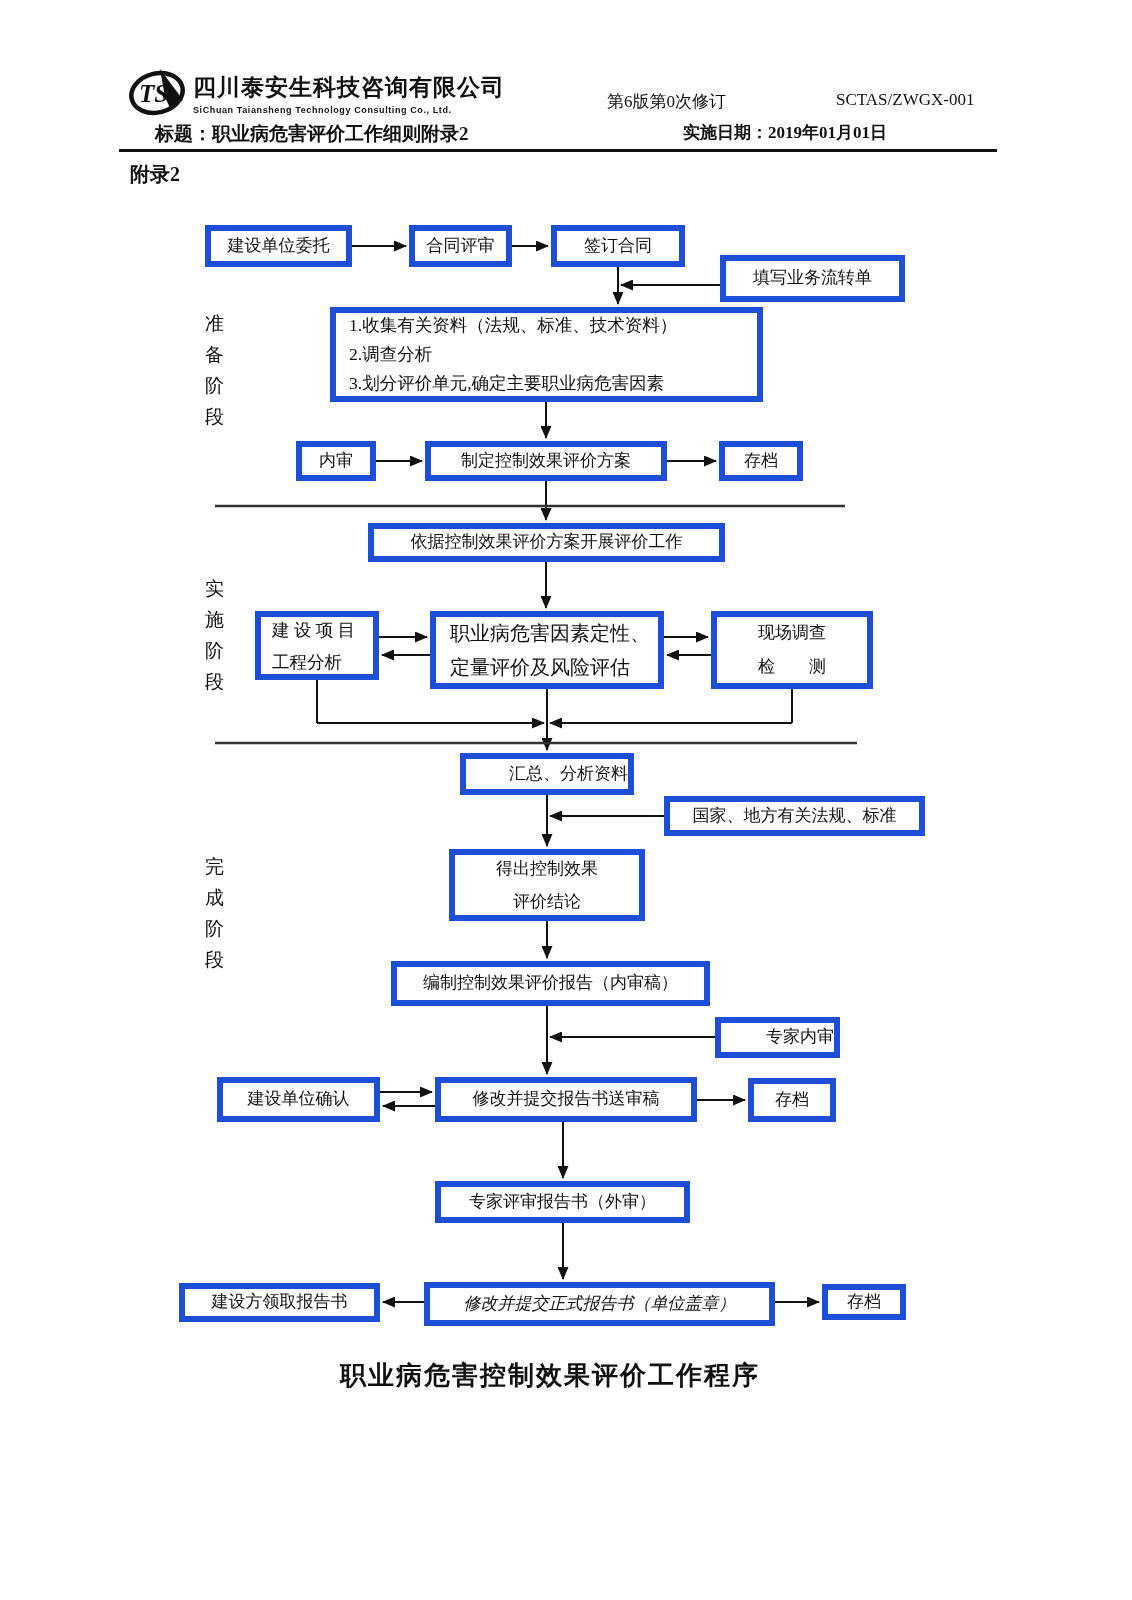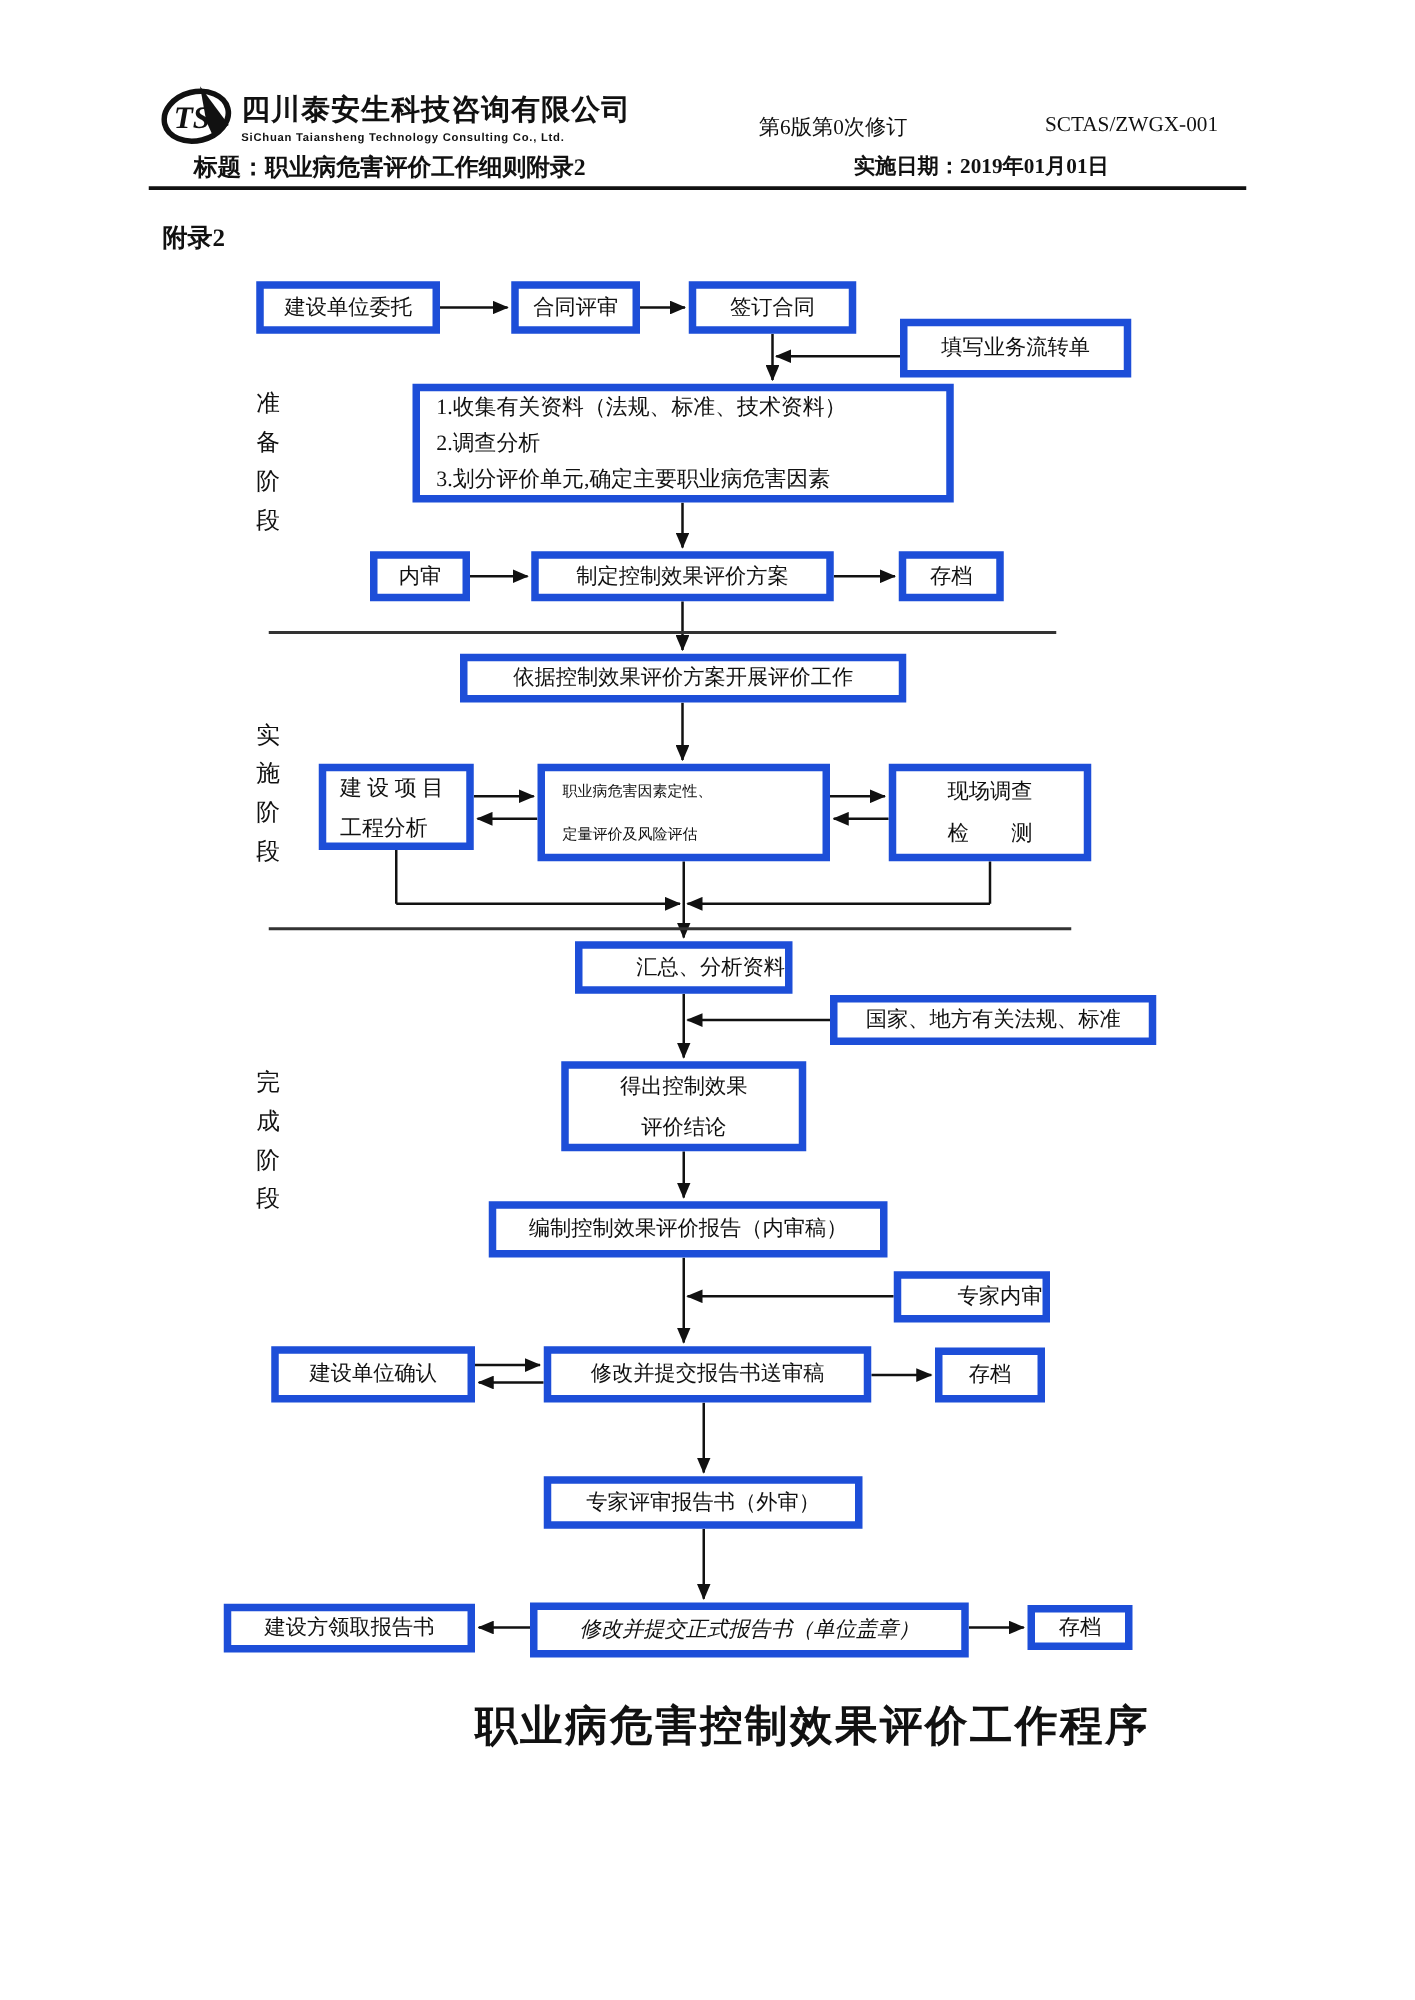--- a/index.html
+++ b/index.html
@@ -20,21 +20,21 @@
   .fb{
     position:absolute;box-sizing:border-box;border:6px solid #1d4ed8;background:#fff;
     display:flex;flex-direction:column;align-items:center;justify-content:center;
     font-size:17px;line-height:1.3;text-align:center;white-space:nowrap;z-index:2;
   }
   .fb.left{align-items:flex-start;text-align:left;}
   .stage{
     font-size:19px;width:21px;line-height:31px;word-break:break-all;text-align:center;z-index:2;
   }
   .connectors{position:absolute;left:0;top:0;z-index:1;}
-  .footer-title{font-size:34px;font-weight:bold;letter-spacing:2px;text-align:right;}
+  .footer-title{font-size:26px;font-weight:bold;letter-spacing:2px;text-align:center;}
 </style>
 </head>
 <body>
 
 <div class="page">
 
   <svg class="abs" style="left:129px;top:67px;" width="60" height="52" viewBox="0 0 60 52">
     <ellipse cx="28" cy="26" rx="26" ry="19.5" fill="none" stroke="#111" stroke-width="4.5" transform="rotate(-14 28 26)"></ellipse>
     <path d="M31 2 L54 33 L41 41 L36 30 Z" fill="#111"></path>
     <text x="10" y="35" font-size="25" font-weight="bold" font-style="italic" font-family="Liberation Serif, DejaVu Serif, serif" fill="#111">TS</text>
@@ -42,21 +42,21 @@
   <div class="abs" style="left:193px;top:72px;">
     <div class="co-cn">四川泰安生科技咨询有限公司</div>
     <div class="co-en">SiChuan Taiansheng Technology Consulting Co., Ltd.</div>
   </div>
   <div class="abs hdr-line" style="left:607px;top:90px;">第6版第0次修订</div>
   <div class="abs hdr-line" style="left:836px;top:90px;">SCTAS/ZWGX-001</div>
   <div class="abs doc-title" style="left:155px;top:121px;">标题：职业病危害评价工作细则附录2</div>
   <div class="abs hdr-line" style="left:683px;top:121px;font-weight:600;">实施日期：2019年01月01日</div>
   <div class="abs hdr-rule" style="left:119px;top:149px;width:878px;"></div>
 
-  <div class="abs appendix" style="left:130px;top:161px;margin-top:16px;">附录2</div>
+  <div class="abs appendix" style="left:130px;top:161px;">附录2</div>
 
   <svg class="connectors" width="1132" height="1600">
     <defs>
       <marker id="ah" markerWidth="13" markerHeight="11" refX="12" refY="5.5" orient="auto" markerUnits="userSpaceOnUse">
         <path d="M0,0 L13,5.5 L0,11 Z" fill="#111"></path>
       </marker>
     </defs>
     <g stroke="#111" stroke-width="2">
       <line x1="352" y1="246" x2="406" y2="246" marker-end="url(#ah)"></line>
       <line x1="512" y1="246" x2="548" y2="246" marker-end="url(#ah)"></line>
@@ -129,21 +129,21 @@
   </div>
 
   <div class="fb" style="left:368px;top:523px;width:357px;height:39px;">
     <span>依据控制效果评价方案开展评价工作</span>
   </div>
 
   <div class="fb left" style="left:255px;top:611px;width:124px;height:69px;padding-left:11px;line-height:32px;font-size:17.5px;">
     <span>建 设 项 目</span>
     <span>工程分析</span>
   </div>
-  <div class="fb left" style="left:430px;top:611px;width:234px;height:78px;padding-left:14px;line-height:34px;font-size:12px;">
+  <div class="fb left" style="left:430px;top:611px;width:234px;height:78px;padding-left:14px;line-height:34px;font-size:20px;">
     <span>职业病危害因素定性、</span>
     <span>定量评价及风险评估</span>
   </div>
   <div class="fb" style="left:711px;top:611px;width:162px;height:78px;line-height:34px;font-size:17px;">
     <span>现场调查</span>
     <span>检　　测</span>
   </div>
 
   <div class="fb" style="left:460px;top:753px;width:174px;height:42px;align-items:flex-end;">
     <span>汇总、分析资料</span>

